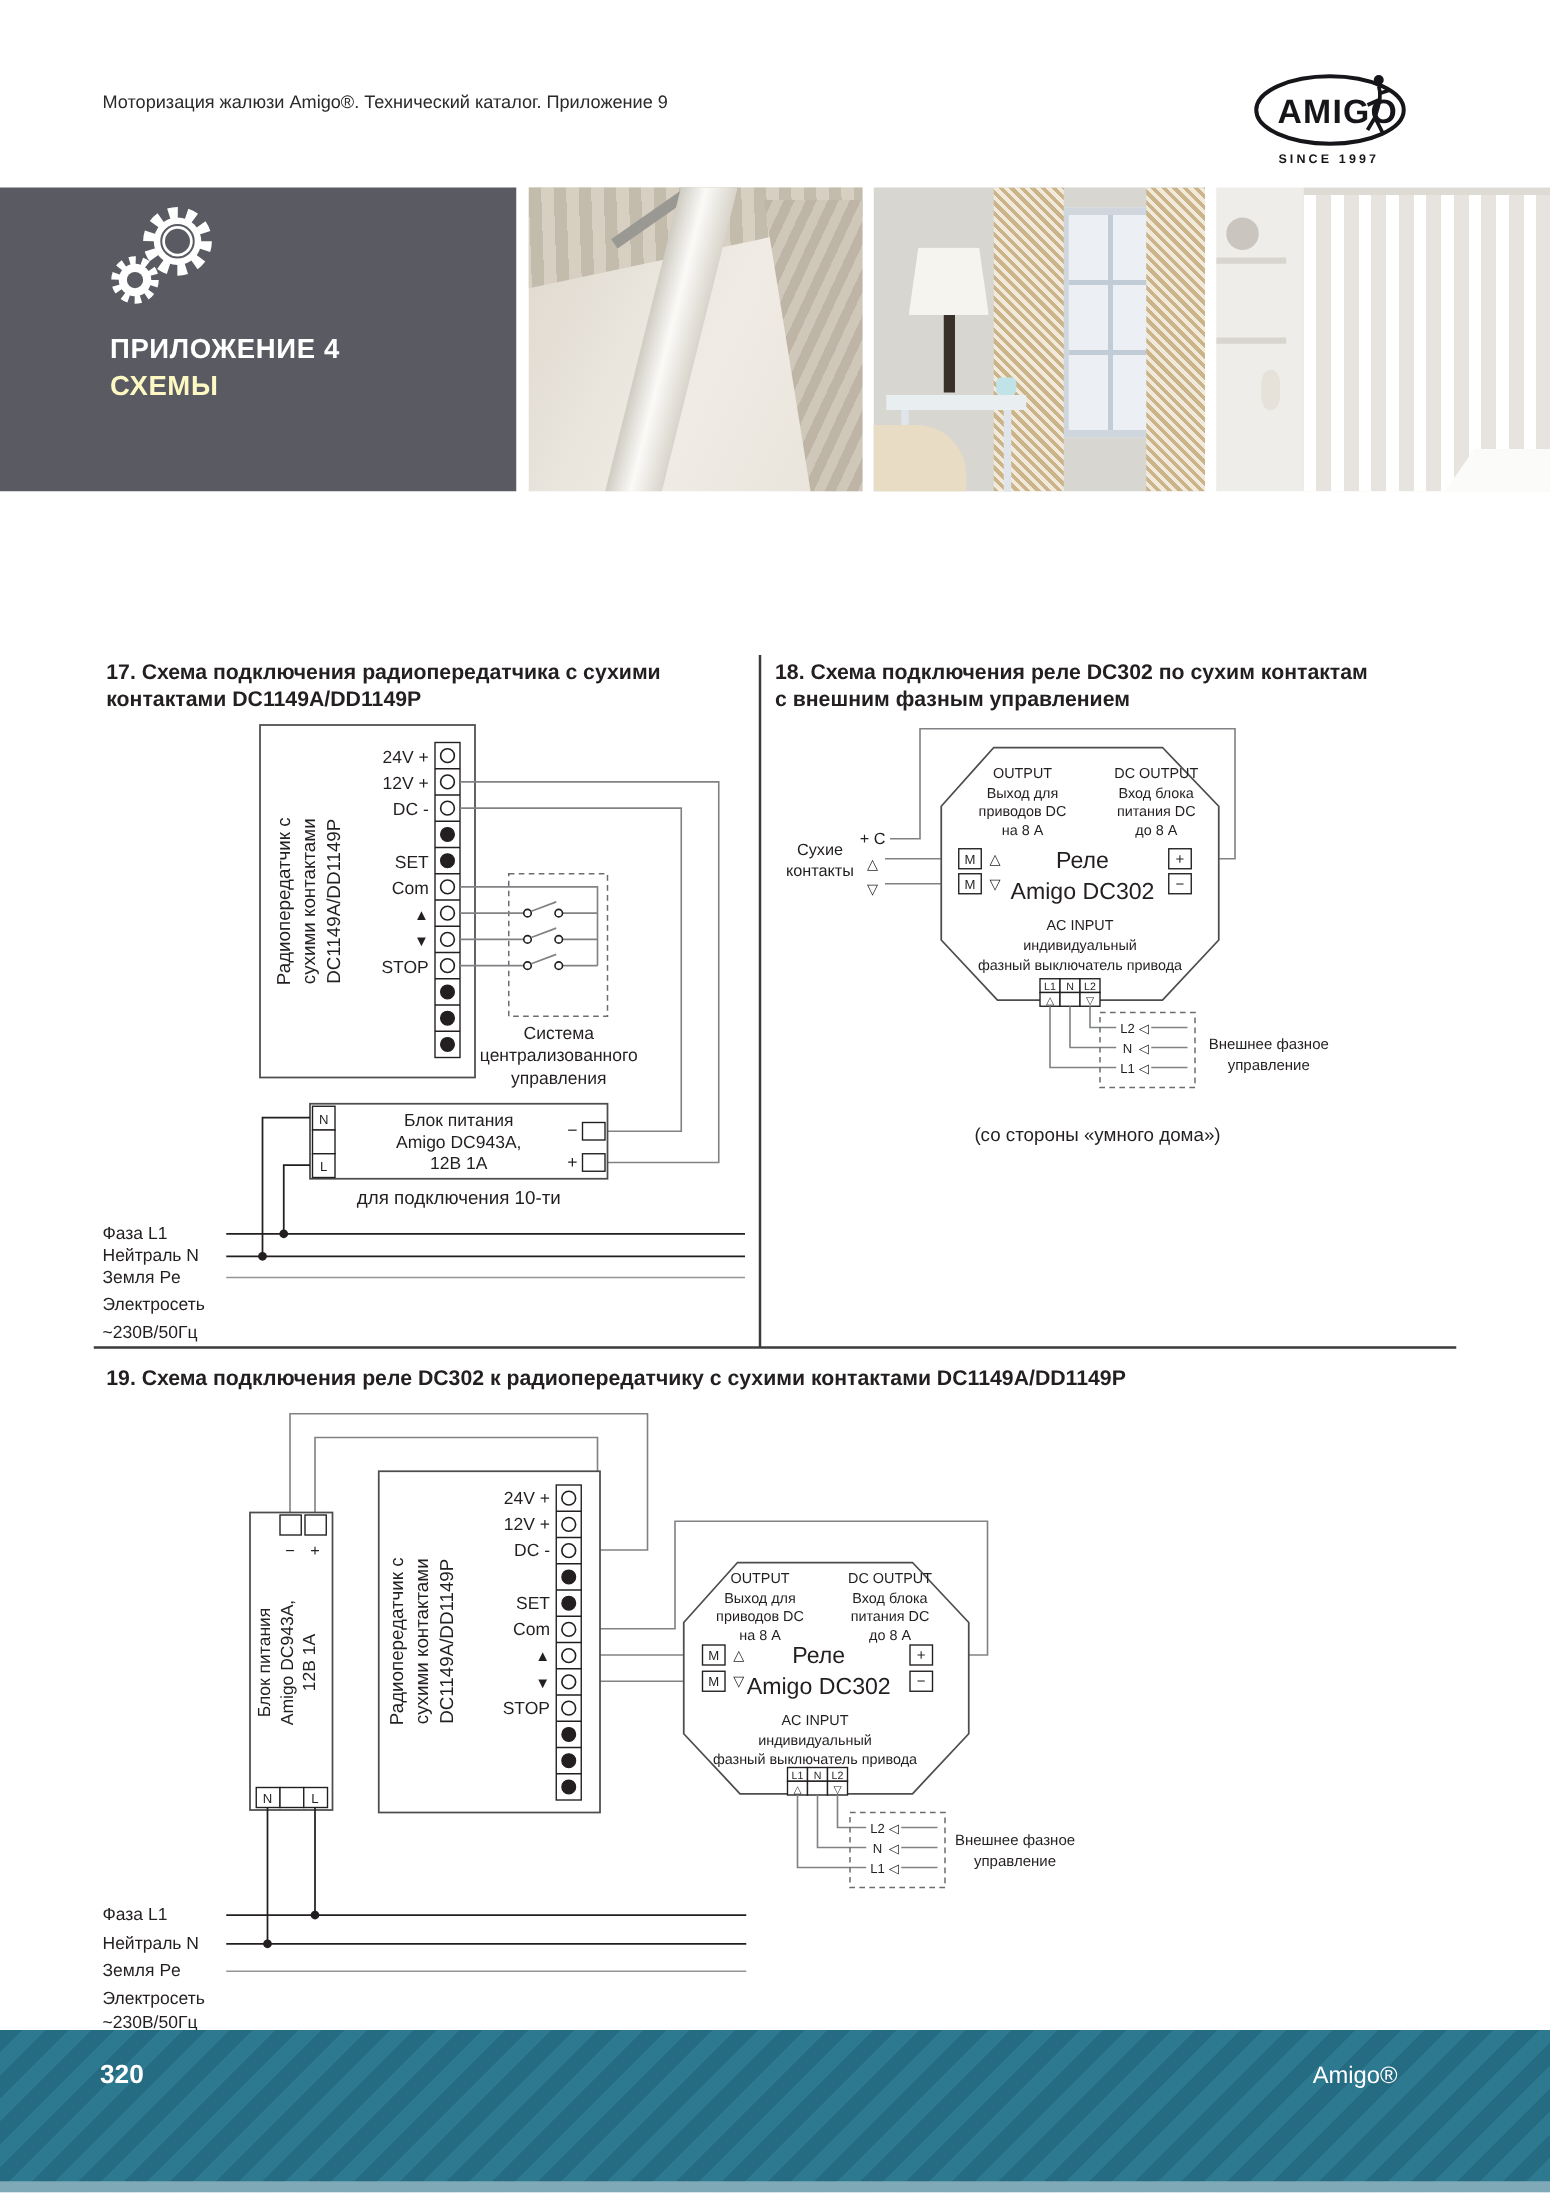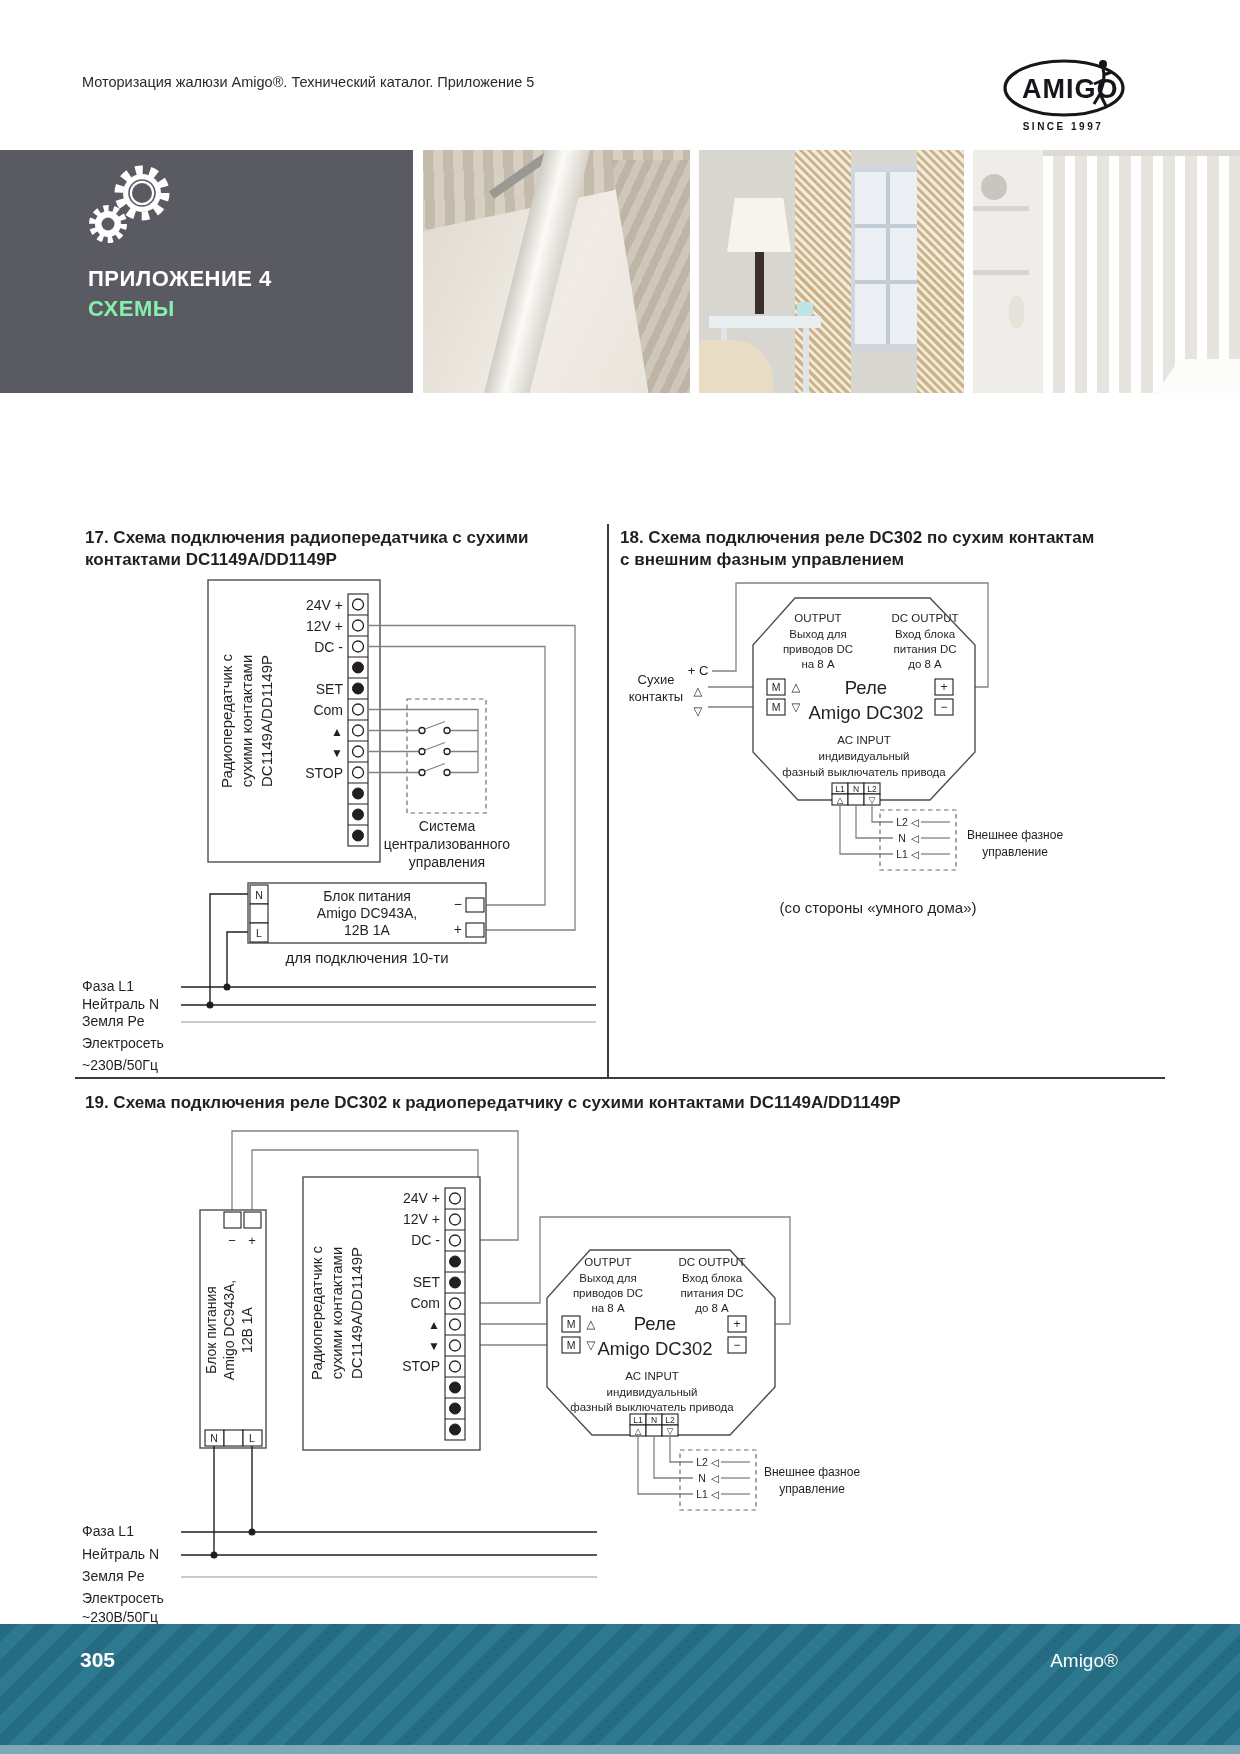--- a/index.html
+++ b/index.html
@@ -5,21 +5,21 @@
   html,body{margin:0;padding:0;background:#fff;}
   .page{position:relative;width:1240px;height:1754px;background:#fff;overflow:hidden;
         font-family:"Liberation Sans",sans-serif;color:#231f20;}
   .abs{position:absolute;}
   
   .hdr-text{position:absolute;left:82px;top:74px;font-size:14.5px;color:#2a2a2a;}
   .logo{position:absolute;left:990px;top:42px;width:160px;height:96px;}
   
   .banner{position:absolute;left:0;top:150px;width:413px;height:243px;background:#5a5b62;}
   .banner-t1{position:absolute;left:88px;top:116px;font-size:22px;font-weight:700;color:#fff;letter-spacing:.5px;text-align:right;}
-  .banner-t2{position:absolute;left:88px;top:146px;font-size:22px;font-weight:700;color:#86efac;letter-spacing:.5px;}
+  .banner-t2{position:absolute;left:88px;top:146px;font-size:22px;font-weight:700;color:#fef9c3;letter-spacing:.5px;}
   .gears{position:absolute;left:80px;top:12px;width:104px;height:86px;}
   .photo{position:absolute;top:150px;height:243px;overflow:hidden;background:#e8e4dd;}
   #photo1{left:423px;width:267px;background:linear-gradient(115deg,#ded8cd,#f0ece5 55%,#e7e2d9);}
   .p1-topfold{position:absolute;left:-25px;top:-35px;width:330px;height:85px;
      background:repeating-linear-gradient(100deg,#d6cfc2 0 10px,#c3bbab 10px 20px);transform:rotate(-12deg);}
   .p1-curtain{position:absolute;right:-20px;top:10px;width:180px;height:280px;
      background:repeating-linear-gradient(115deg,#cfc8ba 0 8px,#beb5a6 8px 16px);
      clip-path:polygon(45% 0,100% 0,100% 100%,70% 100%);}
   .p1-rod{position:absolute;left:92px;top:-28px;width:44px;height:300px;border-radius:22px;
      background:linear-gradient(90deg,#cfccc3,#fbfaf7 45%,#d8d4cb);transform:rotate(14deg);}
@@ -74,21 +74,21 @@
      background:repeating-linear-gradient(135deg,#256b81 0 13px,#2d7990 13px 26px);}
   .footer-band{position:absolute;left:0;bottom:0;width:100%;height:9px;background:#7fa9b6;}
   .footer-page{position:absolute;left:80px;top:24px;font-size:21px;font-weight:700;color:#fff;}
   .footer-brand{position:absolute;right:122px;top:26px;font-size:19px;font-weight:400;color:#fff;}
 </style>
 </head>
 <body>
 
 <div class="page">
 
-  <div class="hdr-text">Моторизация жалюзи Amigo®. Технический каталог. Приложение 5</div>
+  <div class="hdr-text">Моторизация жалюзи Amigo®. Технический каталог. Приложение 9</div>
   <svg class="logo" viewBox="0 0 160 96">
     <ellipse cx="74" cy="46" rx="59" ry="27" fill="none" stroke="#16151a" stroke-width="3.2"></ellipse>
     <text x="32" y="56" style="font-size:27px;font-weight:700;letter-spacing:1px;fill:#16151a">AMIGO</text>
     <g stroke="#16151a" stroke-width="3" fill="none">
       <circle cx="113" cy="22" r="4" fill="#16151a" stroke="none"></circle>
       <path d="M113 27 C116 36 112 44 110 52 M113 33 L122 30 M113 38 L104 42 M110 52 L116 64 M110 52 L104 62"></path>
     </g>
     <text x="73" y="88" class="mid" style="font-size:10px;font-weight:700;letter-spacing:2.5px;fill:#16151a">SINCE 1997</text>
   </svg>
 
@@ -434,18 +434,18 @@
       <line x1="181" y1="1577" x2="597" y2="1577" class="earth"></line>
       <text x="82" y="1536" class="f14">Фаза L1</text>
       <text x="82" y="1559" class="f14">Нейтраль N</text>
       <text x="82" y="1581" class="f14">Земля Pe</text>
       <text x="82" y="1603" class="f14">Электросеть</text>
       <text x="82" y="1622" class="f14">~230В/50Гц</text>
     </g>
   </svg>
 
   <div class="footer">
-    <div class="footer-page">305</div>
+    <div class="footer-page">320</div>
     <div class="footer-brand">Amigo®</div>
     <div class="footer-band"></div>
   </div>
 
 </div>
 
 </body></html>

